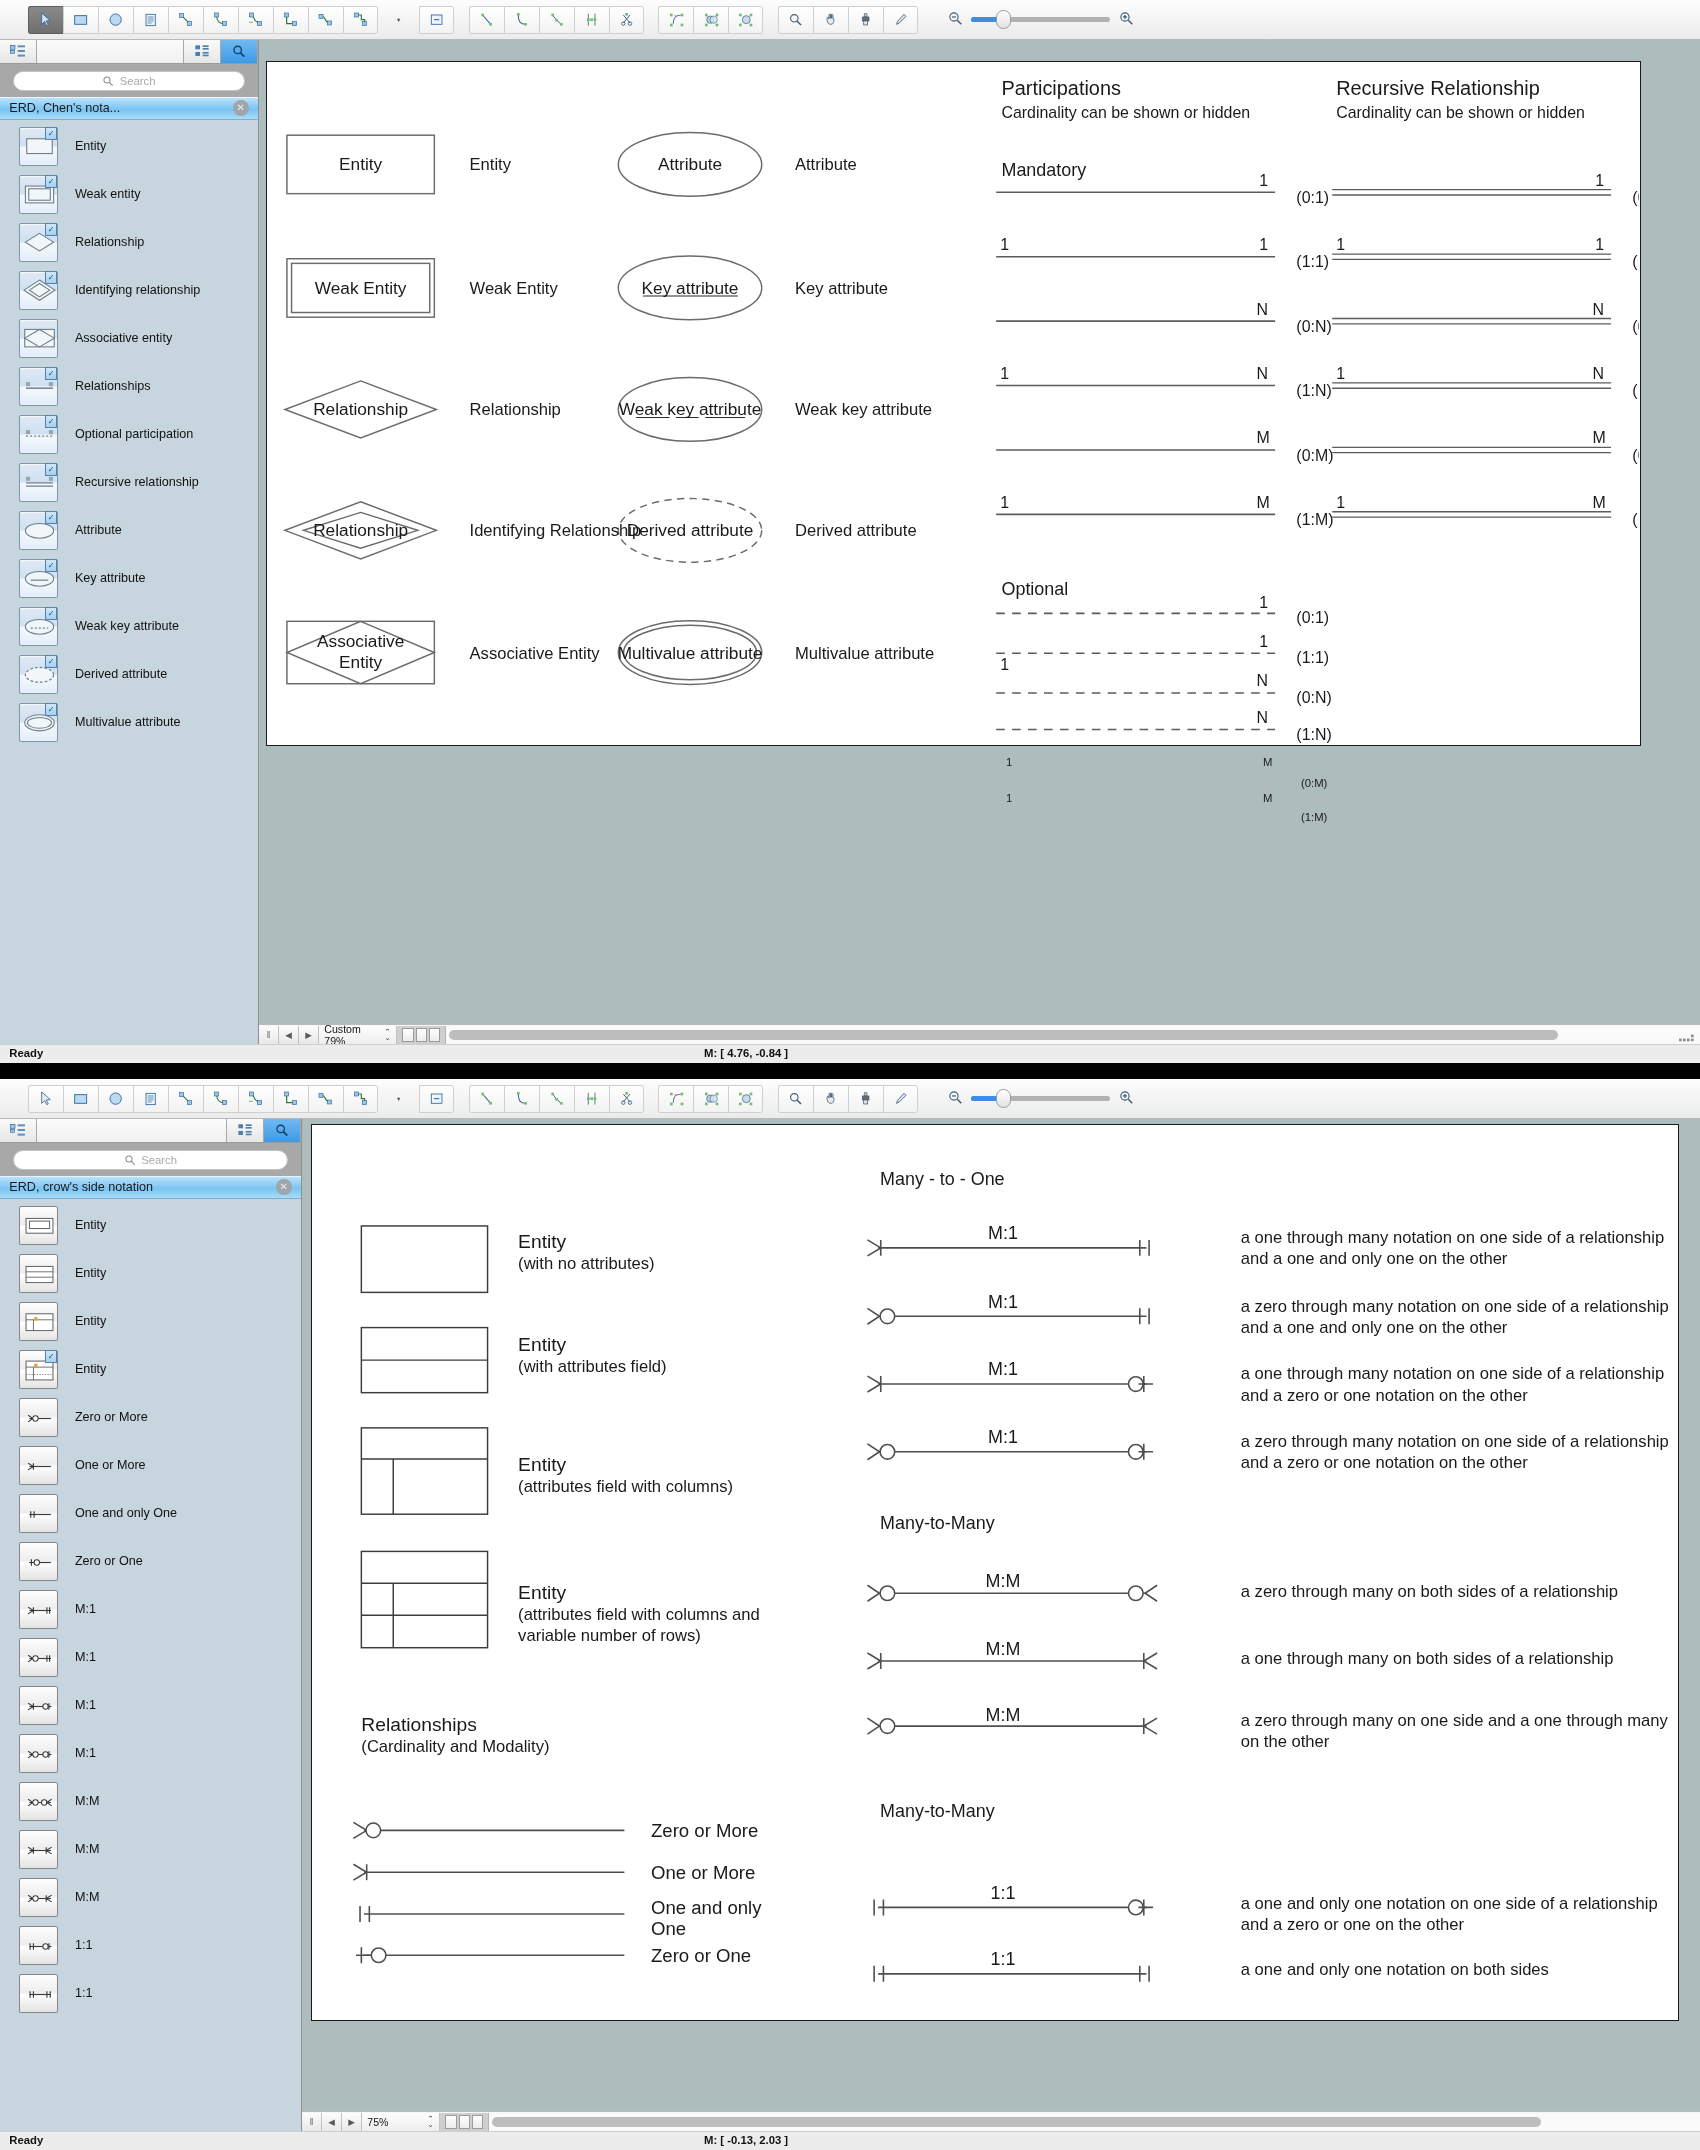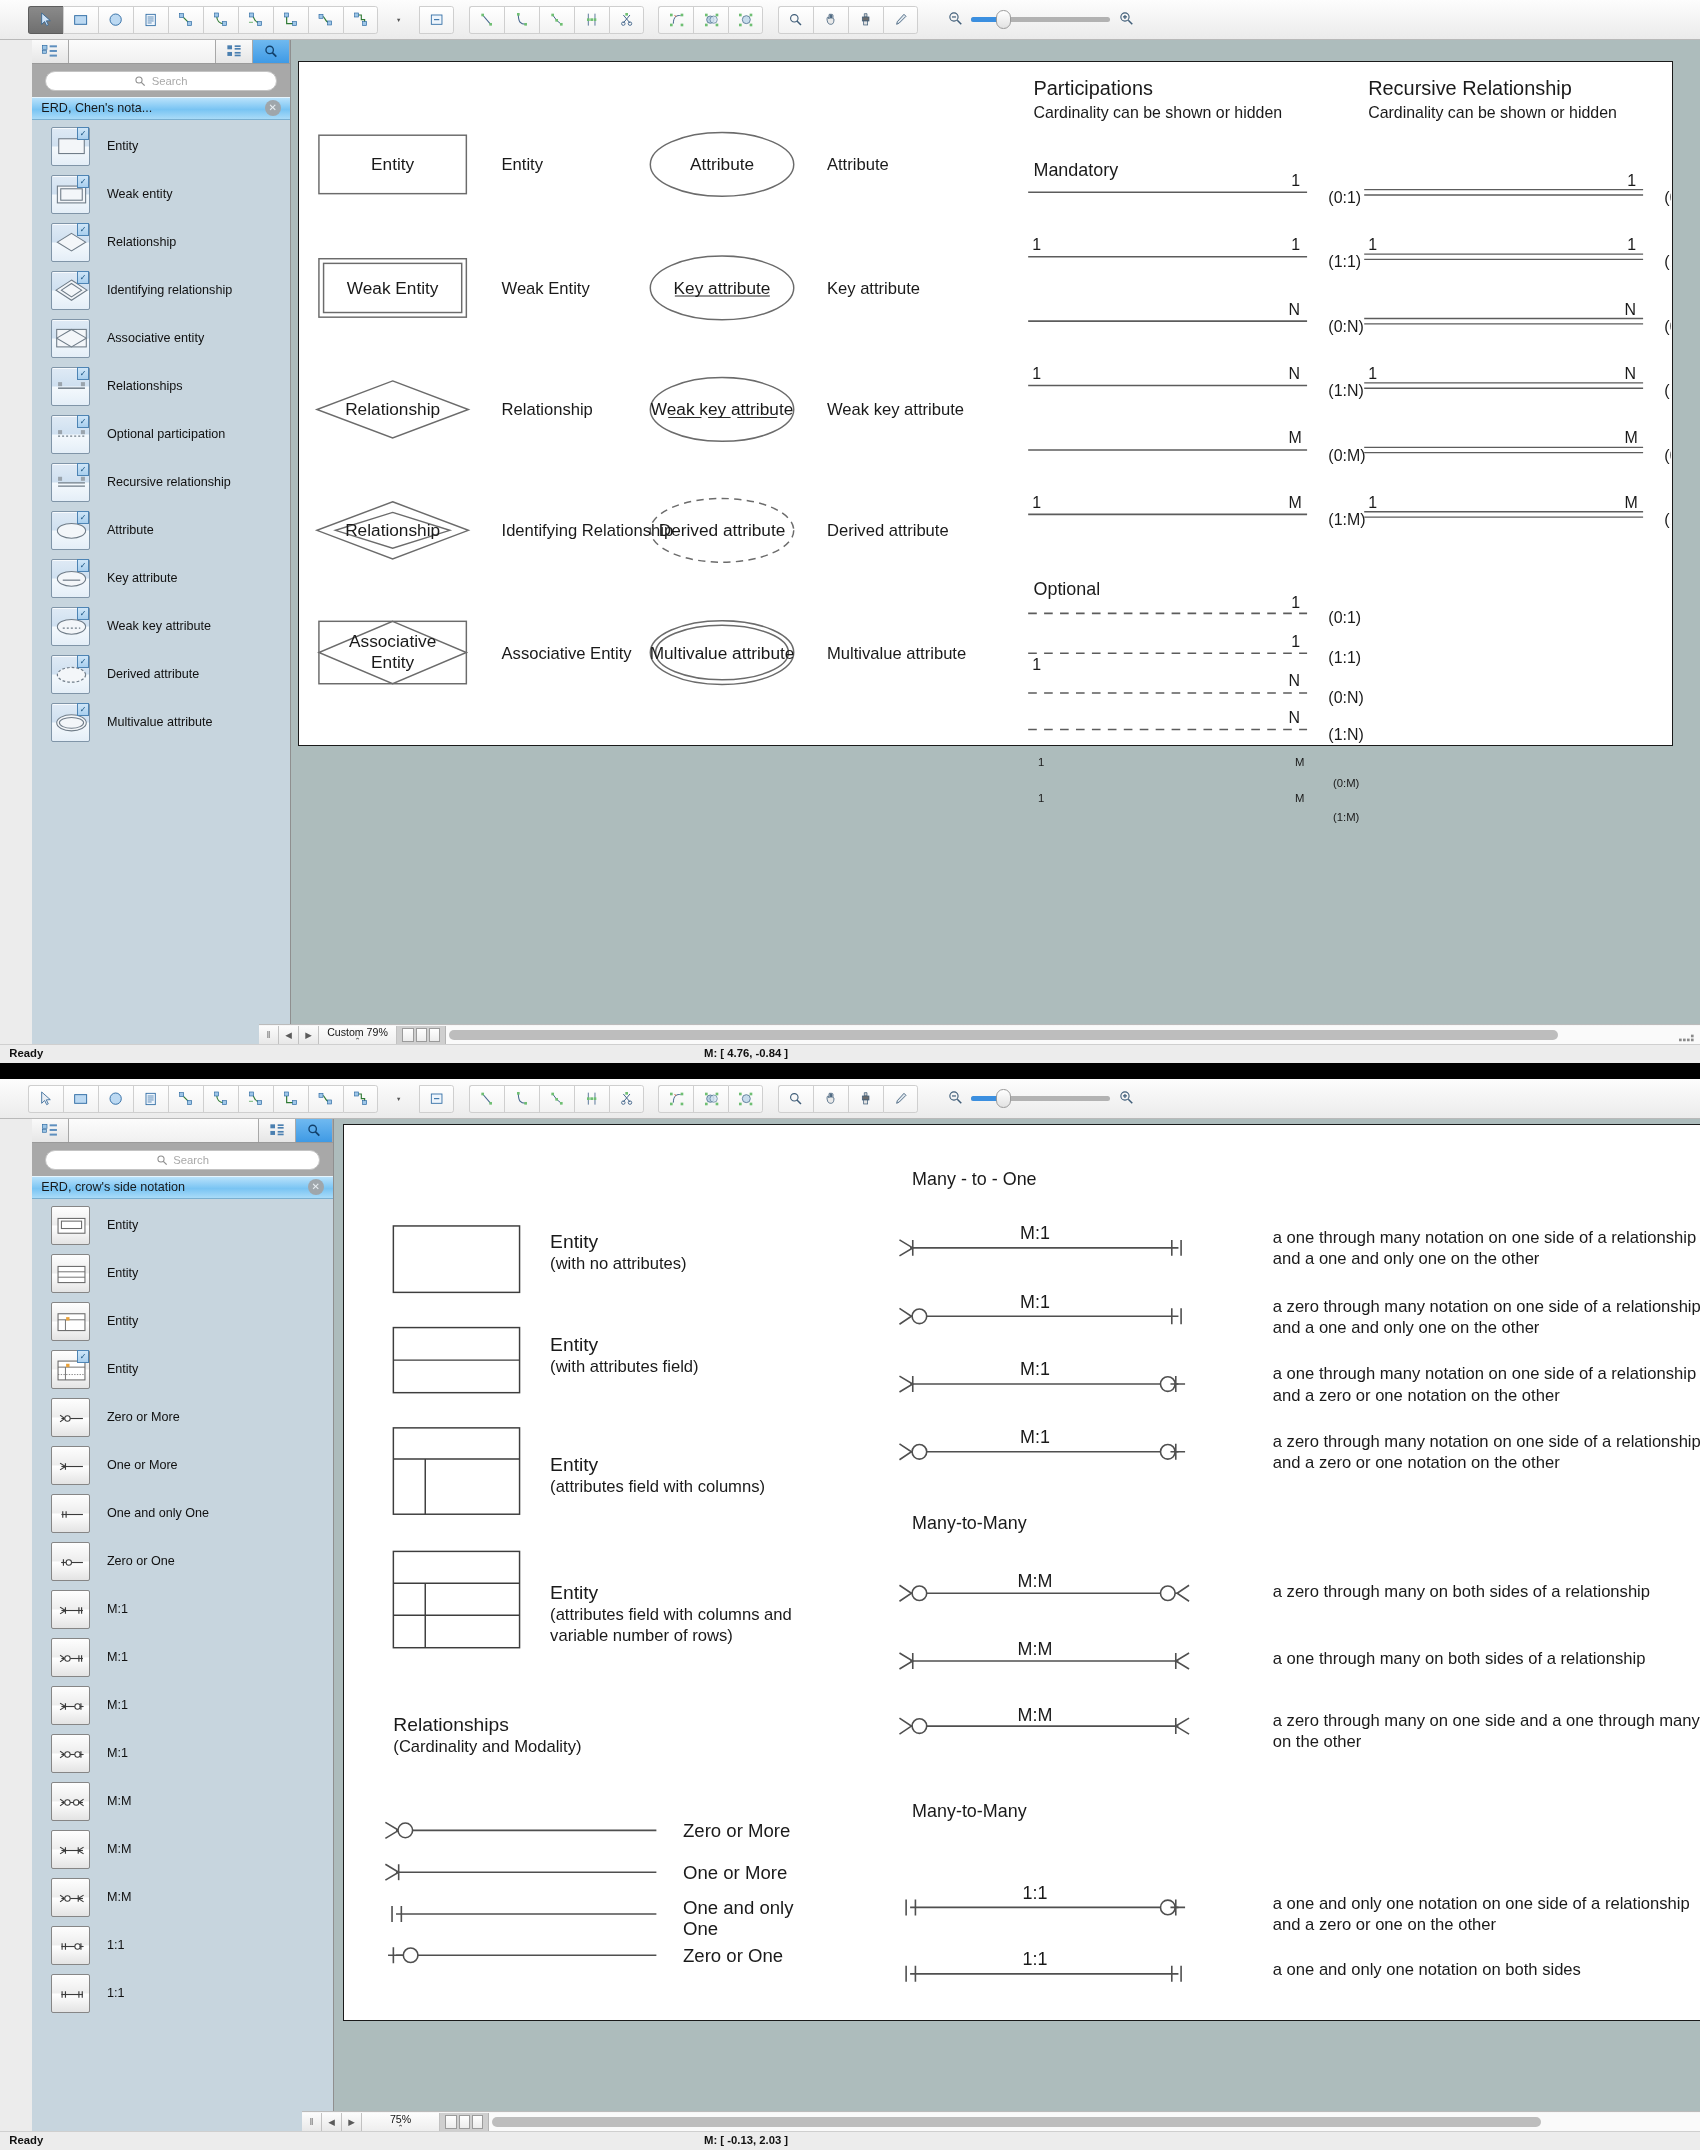--- a/index.html
+++ b/index.html
@@ -34,21 +34,21 @@
   .zoomgrp { display: flex; align-items: center; gap: 6.6px; margin-left: 13.3px; }
   .zslider { position: relative; width: 139px; height: 9.3px; display: flex; align-items: center; }
   .zslider .track { position: absolute; left: 0; right: 0; height: 4.6px; border-radius: 2.7px;
                     background: #b2b2b2; }
   .zslider .fill { position: absolute; left: 0; width: 31px; height: 4.6px; border-radius: 2.7px;
                    background: #3b8fe0; }
   .zslider .knob { position: absolute; left: 25px; width: 14.6px; height: 18.6px; border-radius: 7.3px;
                    background: linear-gradient(#ffffff, #e2e2e2); border: 0.7px solid #9a9a9a; }
 
   
-  .body { position: relative; display: flex; padding-left: 32px; }
+  .body { position: relative; display: flex; }
 
   
   .sidebar { width: 259px; flex: 0 0 259px; background: #c7d5de; position: relative;
              border-right: 0.7px solid #8f8f8f; }
   .sb-tabs { height: 24px; background: linear-gradient(#cfcfcf,#bcbcbc);
              display: flex; align-items: stretch; border-bottom: 0.7px solid #9a9a9a; }
   .sb-tab { width: 37px; background: linear-gradient(#fafafa,#e6e6e6);
             border-right: 0.7px solid #a8a8a8; display: flex; align-items: center; justify-content: center; }
   .sb-tab.blank { flex: 1; background: linear-gradient(#fcfcfc,#f0f0f0); }
   .sb-tab.active { background: linear-gradient(#6fb9f0,#3f9ae5); }
@@ -89,21 +89,21 @@
 
   
   .hscroll { position: absolute; left: 259px; right: 0; bottom: 18.6px; height: 20px;
              background: linear-gradient(#f6f6f6,#e7e7e7); border-top: 0.7px solid #bbb;
              display: flex; align-items: center; }
   .sbtn { width: 20px; height: 18.6px; background: linear-gradient(#fcfcfc,#e8e8e8);
           border-right: 0.7px solid #c2c2c2; display: flex; align-items: center; justify-content: center;
           font-size: 8.6px; color: #5a5a5a; }
   .zoomfield { width: 78px; height: 18.6px; background: linear-gradient(#fdfdfd,#eee);
                border-right: 0.7px solid #c2c2c2; display: flex; align-items: center;
-               justify-content: space-between; padding: 0 5.3px; font-size: 10.6px; color: #141414; flex-direction: column; }
+               justify-content: space-between; padding: 0 5.3px; font-size: 10.6px; color: #141414; }
   .pgbtns { display: flex; gap: 2px; padding: 0 5.3px; background: #cfcfcf;
             height: 18.6px; align-items: center; border-right: 0.7px solid #b4b4b4; }
   .pgb { width: 11.3px; height: 13.3px; background: linear-gradient(#ffffff,#ececec); border: 0.7px solid #9b9b9b; }
   .scrolltrack { flex: 1; height: 18.6px; background: #fafafa; display: flex; align-items: center; padding: 0 2.7px; }
   .scrollthumb { height: 10.6px; border-radius: 5.3px; background: #bdbdbd; }
 
   .statusbar { position: absolute; left: 0; right: 0; bottom: 0; height: 18.6px;
                background: #ececec; border-top: 0.7px solid #cfcfcf; font-size: 11.3px; color: #111; font-weight: bold; }
   .statusbar .left { position: absolute; left: 9.3px; top: 2px; }
   .statusbar .mid  { position: absolute; left: 704px; top: 2px; }

